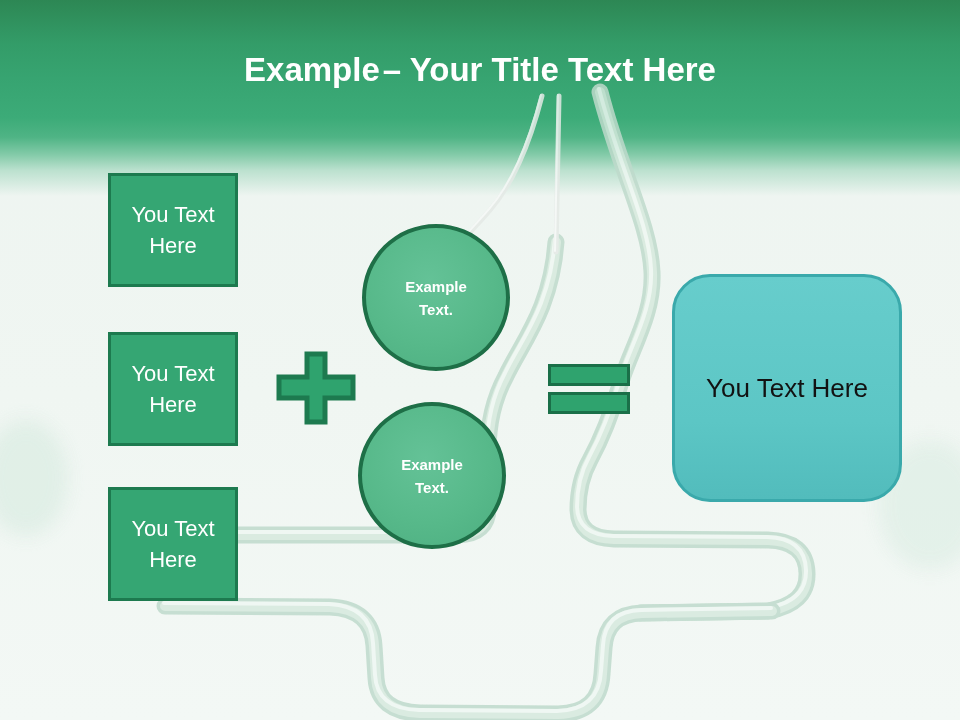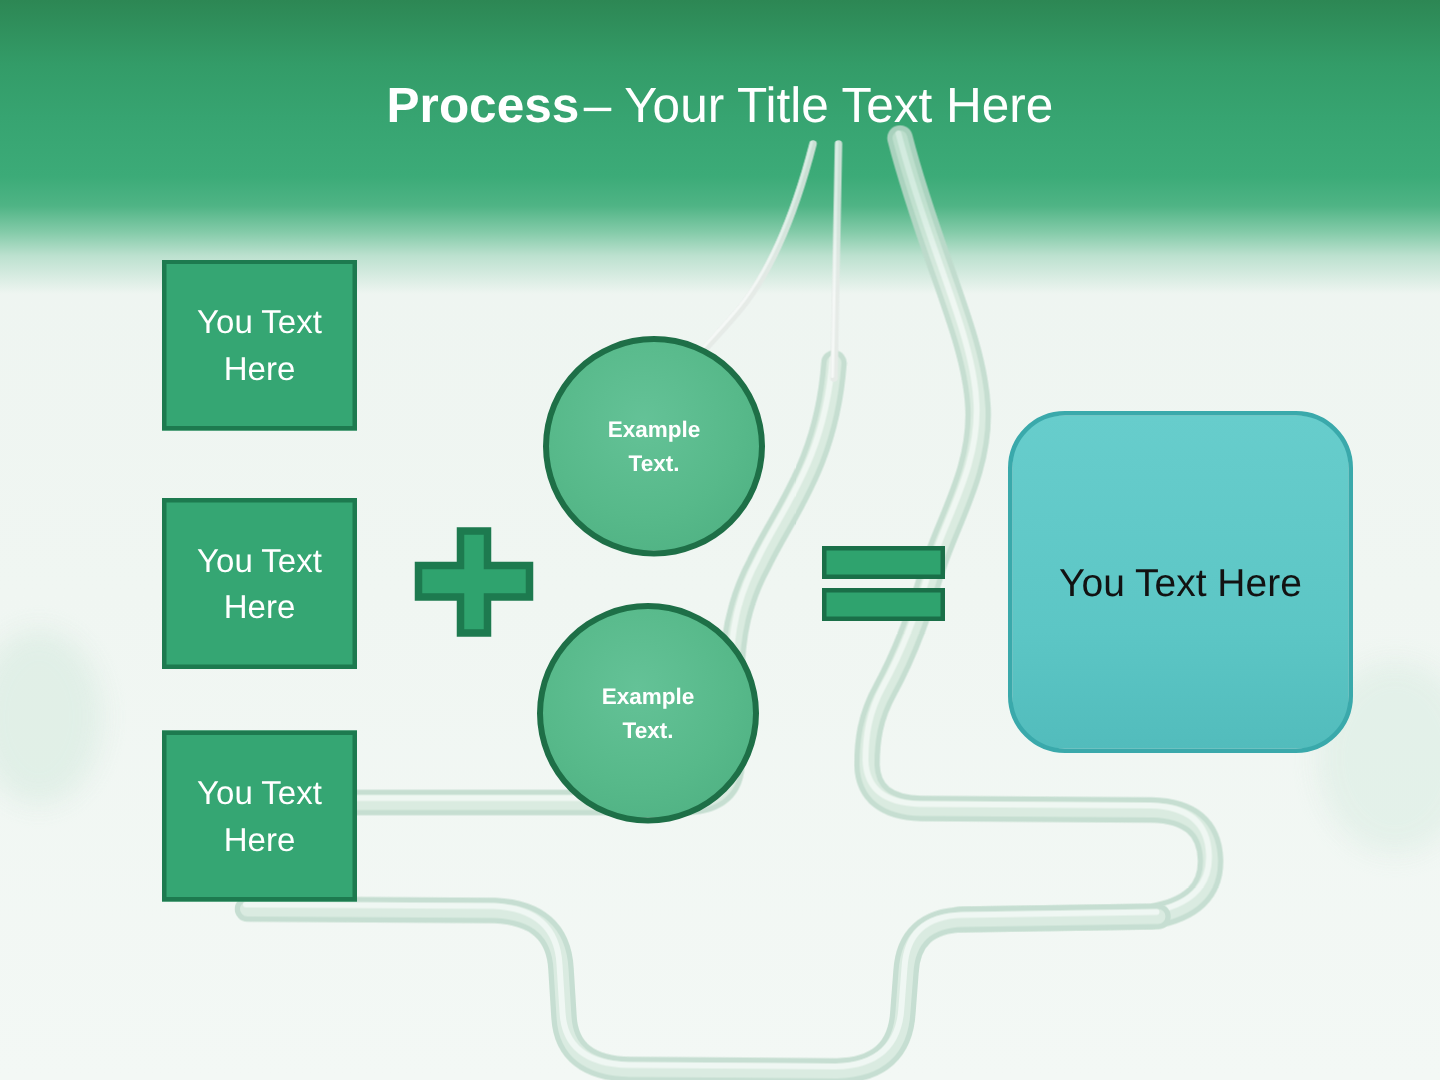--- a/index.html
+++ b/index.html
@@ -15,21 +15,21 @@
       #2d8754 0%, #339c68 22%, #37a471 40%, #3cab78 60%,
       #4fb485 70%, #84cba9 79%, #bce1cf 87%, rgba(240,246,242,0) 100%);
   }
   
   .title{
     position:absolute;top:50px;left:0;width:100%;
     text-align:center;color:#ffffff;font-size:33px;line-height:40px;
     white-space:nowrap;
   }
   .title .bold{font-weight:700;}
-  .title .rest{font-weight:400;margin-left:3px;}
+  .title .rest{font-weight:700;margin-left:3px;}
   
   svg.decor{position:absolute;top:0;left:0;}
   .pipe-base{fill:none;stroke:#bedacb;stroke-width:17;stroke-linecap:round;stroke-linejoin:round;}
   .pipe-mid {fill:none;stroke:#d6e9dd;stroke-width:10;stroke-linecap:round;stroke-linejoin:round;}
   .pipe-hi  {fill:none;stroke:#eff7f2;stroke-width:4;stroke-linecap:round;stroke-linejoin:round;}
   .pipe-thin{fill:none;stroke:#e4e9e6;stroke-width:5;stroke-linecap:round;}
   .pipe-thin-hi{fill:none;stroke:#f6f8f7;stroke-width:2;stroke-linecap:round;}
   
   .ibox{
     position:absolute;left:108px;width:130px;height:114px;box-sizing:border-box;
@@ -105,21 +105,21 @@
       </g>
 
       <path class="pipe-thin" d="M 542,96 C 525,162 504,194 490,210 C 478,224 468,234 461,243"></path>
       <path class="pipe-thin-hi" transform="translate(-1,-1)" d="M 542,96 C 525,162 504,194 490,210 C 478,224 468,234 461,243"></path>
       <path class="pipe-thin" d="M 559,96 C 558,162 557,208 556,252"></path>
       <path class="pipe-thin-hi" transform="translate(-1,-1)" d="M 559,96 C 558,162 557,208 556,252"></path>
     </g>
   </svg>
 
   <div class="title">
-    <span class="bold">Process</span><span class="rest">– Your Title Text Here</span>
+    <span class="bold">Example</span><span class="rest">– Your Title Text Here</span>
   </div>
 
   <div class="ibox ibox1">
     <span class="txt">You Text Here</span>
   </div>
   <div class="ibox ibox2">
     <span class="txt">You Text Here</span>
   </div>
   <div class="ibox ibox3">
     <span class="txt">You Text Here</span>

